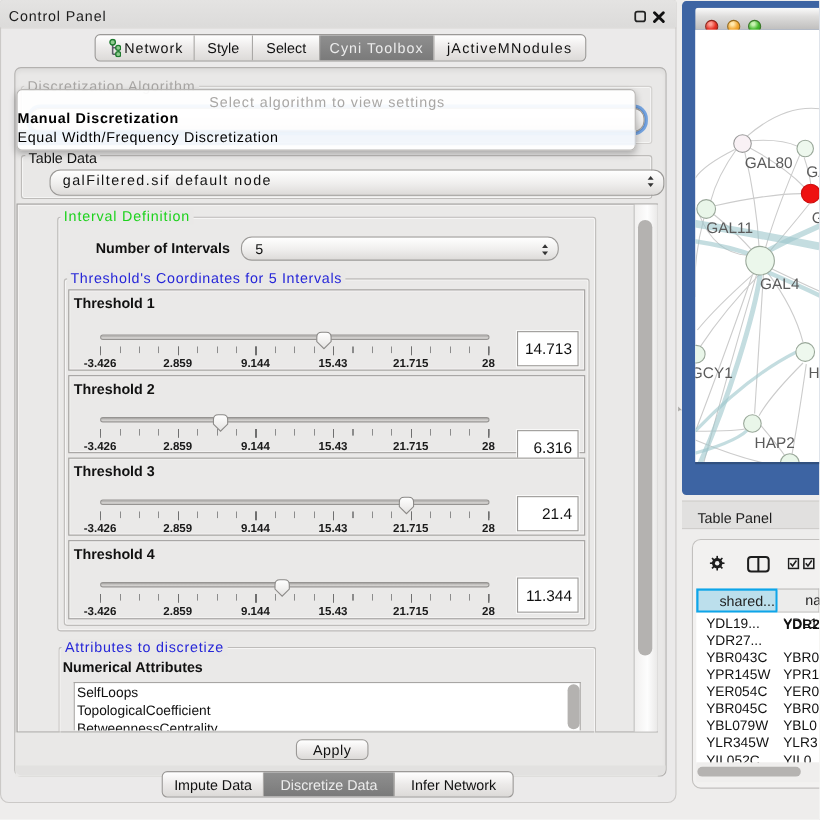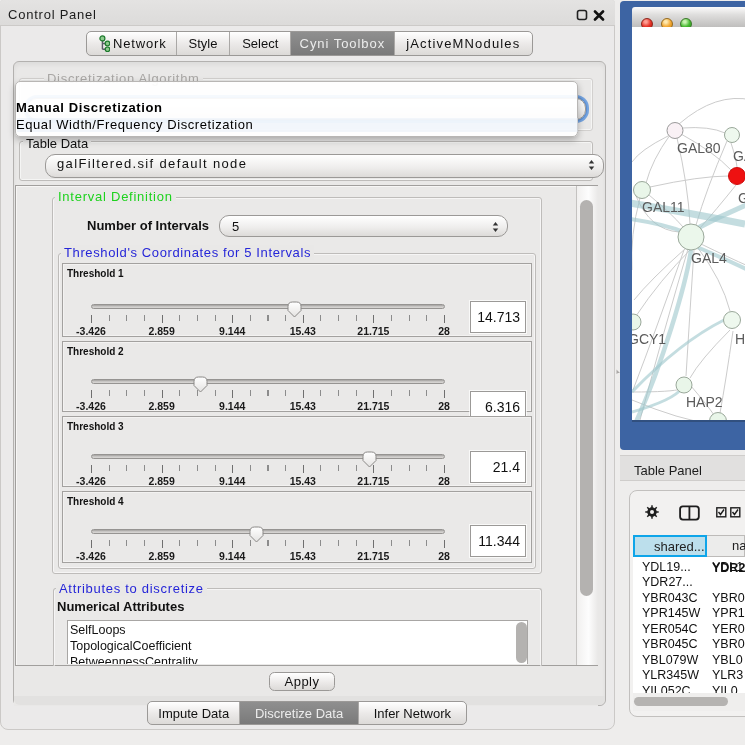--- a/index.html
+++ b/index.html
@@ -36,21 +36,21 @@
   border:1px solid #b8b6b4;border-radius:5px;box-sizing:border-box;
   box-shadow:0 3px 7px rgba(0,0,0,0.28);}
 
 #scrollp{left:15px;top:185px;width:583px;height:481px;border:1px solid #a19f9d;
   background:#eae9e8;box-sizing:border-box;box-shadow:inset 1px 1px 0 #f7f6f5;overflow:hidden;}
 .vtrack{position:absolute;background:linear-gradient(90deg,#f1f0ef,#fdfdfd 55%,#e9e8e7);border-left:1px solid #c4c2c0;}
 .thumbv{position:absolute;background:#b4b2b0;border-radius:7px;}
 
 .tbox{position:absolute;border:1px solid #a3a19f;box-sizing:border-box;
   box-shadow:inset 0 0 0 1px #f3f2f1;background:#eae9e8;}
-.blabel{position:absolute;font-weight:bold;font-size:10px;color:#111;}
+.blabel{position:absolute;font-weight:bold;font-size:13px;color:#111;}
 .track{position:absolute;height:5px;border-radius:3px;background:linear-gradient(#a2a09e,#cfcdcb 60%,#d8d6d4);
   border:1px solid #969492;box-sizing:border-box;}
 .ticks{position:absolute;width:354px;height:6px;
   background-image:repeating-linear-gradient(to right,#8c8c8c 0,#8c8c8c 1px,transparent 1px,transparent 17.65px);}
 .ticks2{position:absolute;width:354px;height:8px;
   background-image:repeating-linear-gradient(to right,#6f6f6f 0,#6f6f6f 1px,transparent 1px,transparent 70.6px);}
 .tl{position:absolute;font-size:10.5px;font-weight:bold;color:#1a1a1a;transform:translateX(-50%);white-space:nowrap;}
 .field{position:absolute;width:56px;background:#fff;border:1px solid #9b9997;box-sizing:border-box;
   box-shadow:0 0 0 1px rgba(255,255,255,0.7);font-size:14px;color:#111;text-align:right;}
 .field span{position:absolute;right:5px;top:50%;transform:translateY(-50%);}
@@ -103,21 +103,21 @@
       </div>
     <div class="s" style="width:54px;">Style</div>
     <div class="s" style="width:61px;">Select</div>
     <div class="s sel" style="width:104px;letter-spacing:0.95px;">Cyni Toolbox</div>
     <div class="s" style="width:138px;letter-spacing:1.15px;">jActiveMNodules</div>
   </div>
 
   <div class="abs" id="content"></div>
 
   <div class="group" style="left:19px;top:78px;width:574px;height:53px;border-color:#d2d0ce;"></div>
-  <div class="gtitle" style="left:22px;top:71px;color:#a9a7a5;letter-spacing:0.7px;margin-left:22px;">Discretization Algorithm</div>
+  <div class="gtitle" style="left:22px;top:71px;color:#a9a7a5;letter-spacing:0.7px;">Discretization Algorithm</div>
   <div class="combo" style="left:27px;top:98px;width:559px;height:22px;box-shadow:0 0 0 1px #5a8ed2,0 0 0 3px rgba(96,150,220,0.85);"></div>
 
   <div class="group" style="left:19px;top:141px;width:574px;height:40px;"></div>
   <div class="gtitle" style="left:23px;top:136px;color:#111;">Table Data</div>
   <div class="combo" style="left:45px;top:154px;width:559px;height:24px;padding-left:22px;">
     <span class="ct" style="top:0.5px;left:11px;letter-spacing:1.35px;">galFiltered.sif default node</span>
     <svg class="ar" style="top:4px;width:7px;" height="12" viewBox="0 0 9 14">
       <path d="M4.5 0.5 L8 5 L1 5 Z" fill="#333"></path>
         <path d="M4.5 13.5 L8 9 L1 9 Z" fill="#333"></path>
     </svg>
@@ -260,20 +260,21 @@
   <div class="abs" style="left:14px;top:696px;width:591px;height:9px;background:#e2e1e0;border-radius:0 0 6px 6px;"></div>
 
   <div class="seg" style="left:147px;top:701px;width:320px;height:24px;">
     <div class="s" style="width:93px;">Impute Data</div>
     <div class="s sel" style="width:119px;">Discretize Data</div>
     <div class="s" style="width:108px;">Infer Network</div>
   </div>
 
   <div class="abs" id="popup">
     <div class="abs" style="left:1px;top:36px;width:561px;height:14px;background:rgba(228,238,248,0.45);"></div>
+    <div class="abs" style="left:0;top:2.5px;width:563px;text-align:center;font-size:13px;letter-spacing:0.87px;color:#a9a7a5;">Select algorithm to view settings</div>
     <div class="abs" style="left:0px;top:18px;font-size:13px;font-weight:bold;letter-spacing:0.62px;color:#000;">Manual Discretization</div>
     <div class="abs" style="left:0px;top:34.5px;font-size:13px;letter-spacing:0.57px;color:#000;">Equal Width/Frequency Discretization</div>
   </div>
 
   <div class="abs" id="netwin"></div>
   <div class="abs" id="nettb">
     <div class="light" style="left:9px;background:radial-gradient(circle at 38% 28%,#ff9d92 12%,#e53327 52%,#b5170b);border:1px solid #8e241a;"></div>
     <div class="light" style="left:29px;background:radial-gradient(circle at 38% 28%,#ffe9ae 12%,#f2a833 52%,#cf8812);border:1px solid #966a1c;"></div>
     <div class="light" style="left:48px;background:radial-gradient(circle at 38% 28%,#c9f3b2 12%,#47ba31 52%,#2c8c1d);border:1px solid #3a7829;"></div>
   </div>

